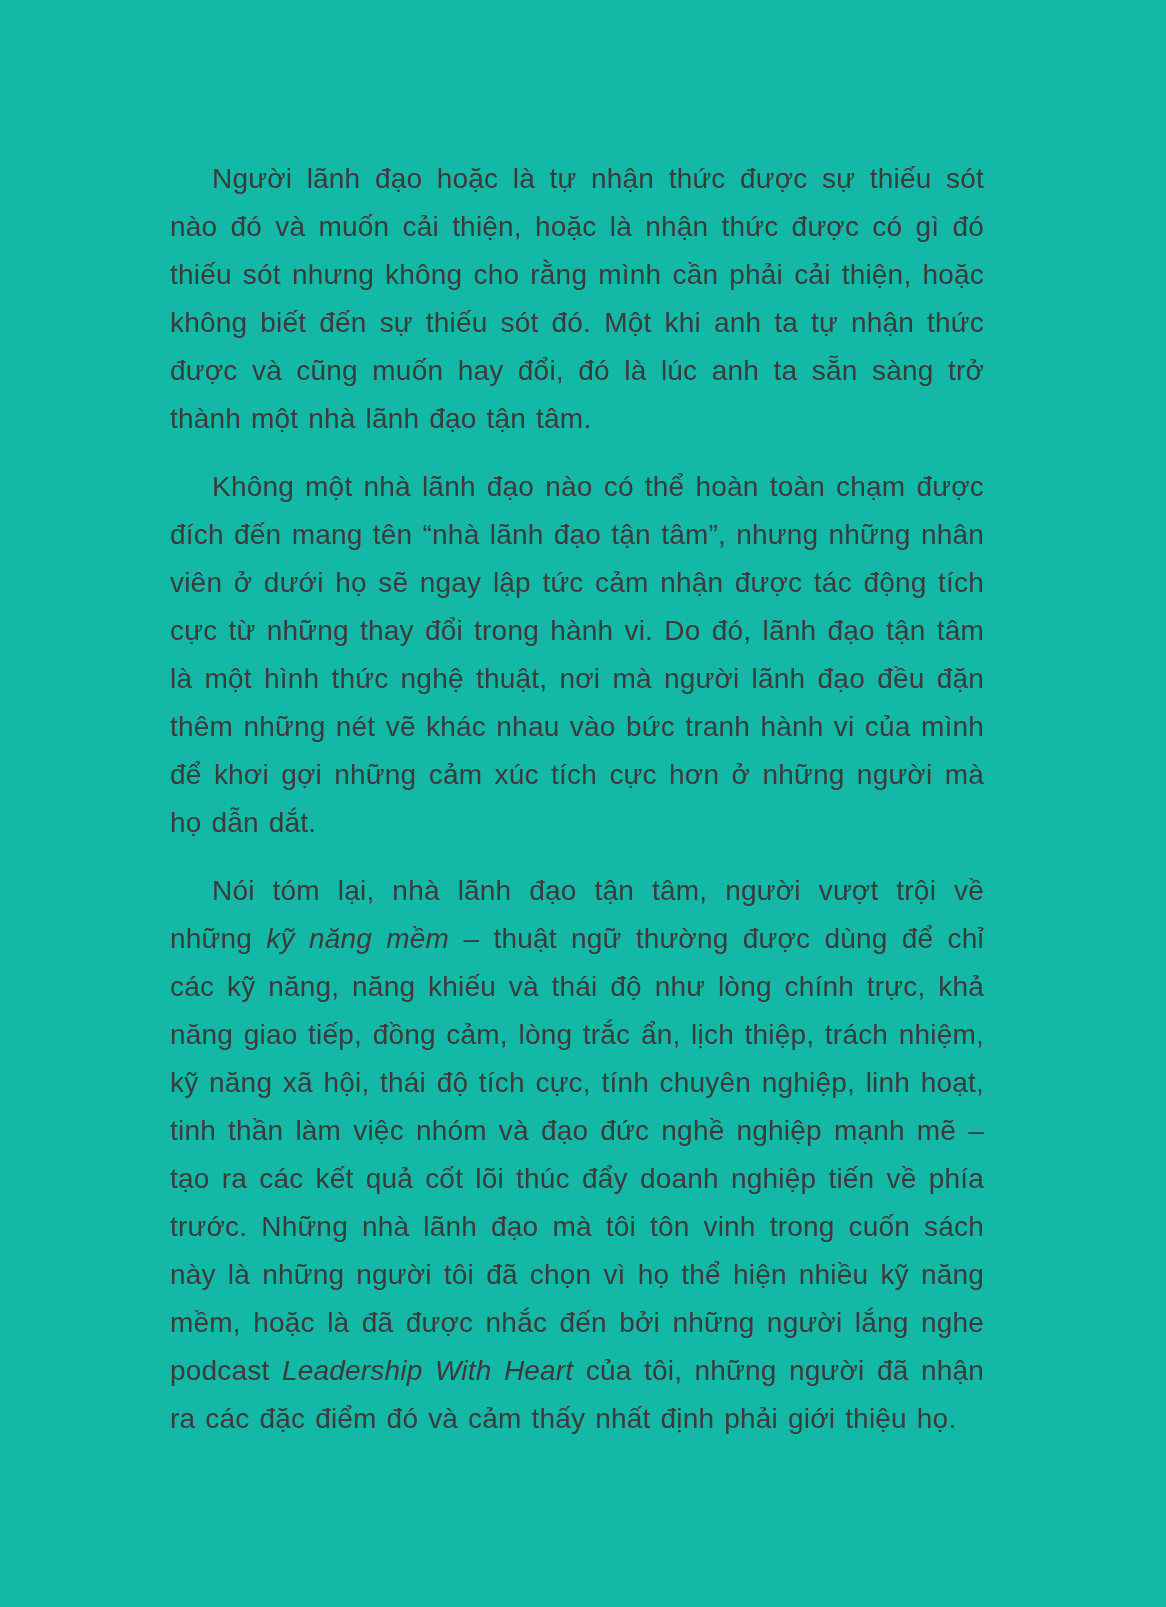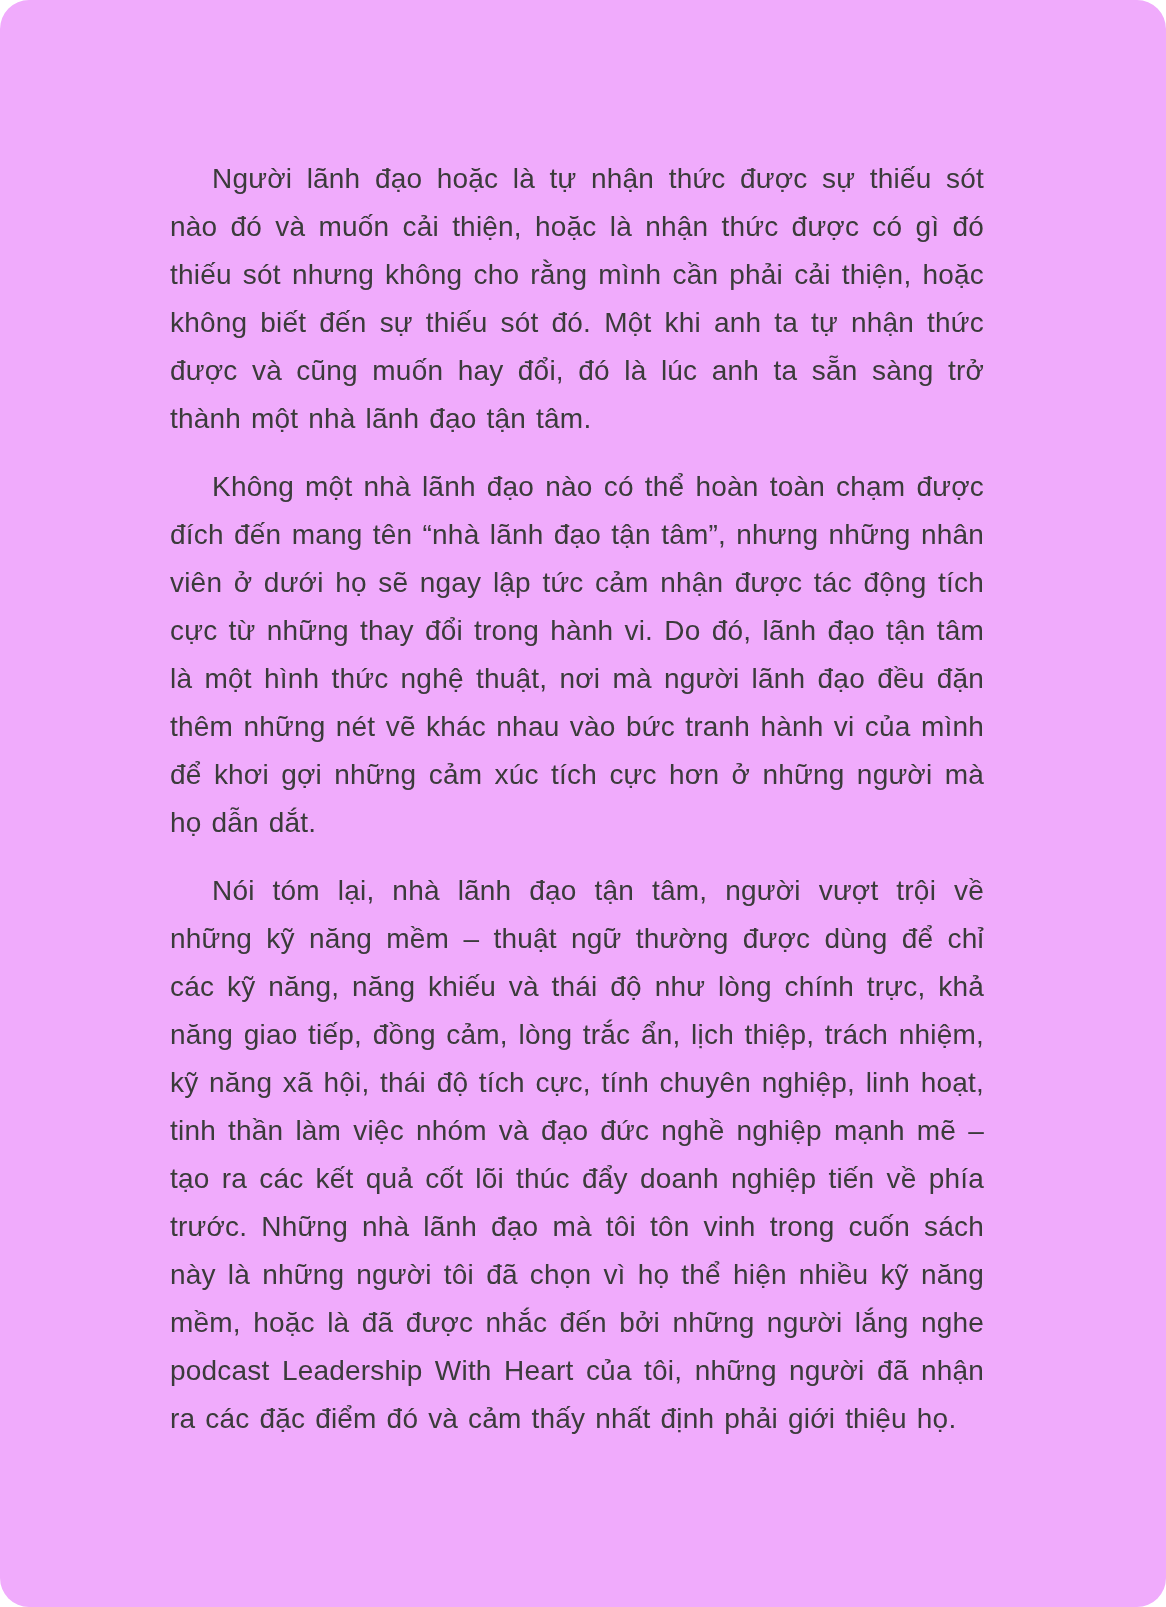--- a/index.html
+++ b/index.html
@@ -10,22 +10,21 @@
     width: 1166px;
     height: 1607px;
     background: #ffffff;
     font-family: "Liberation Sans", sans-serif;
     position: relative;
     overflow: hidden;
   }
   .page {
     position: absolute;
     inset: 0;
-    background: #f0abfc;
-    border-radius: 29px;
+    background: #14b8a6;
   }
   .text-block {
     position: absolute;
     left: 170px;
     top: 155px;
     width: 814px;
   }
   .para {
     font-size: 28px;
     line-height: 48px;
@@ -33,20 +32,21 @@
     text-align: justify;
     text-indent: 42px;
     margin: 0 0 20px 0;
     word-spacing: 2px;
     letter-spacing: 0.2px;
   }
   .para:last-child {
     margin-bottom: 0;
   }
   .seg-italic {
+    font-style: italic;
   }
   .footer {
     position: absolute;
     left: 0;
     right: 0;
     top: 1478px;
     text-align: center;
     font-size: 18px;
     color: #3b3b3b;
     letter-spacing: 5px;

